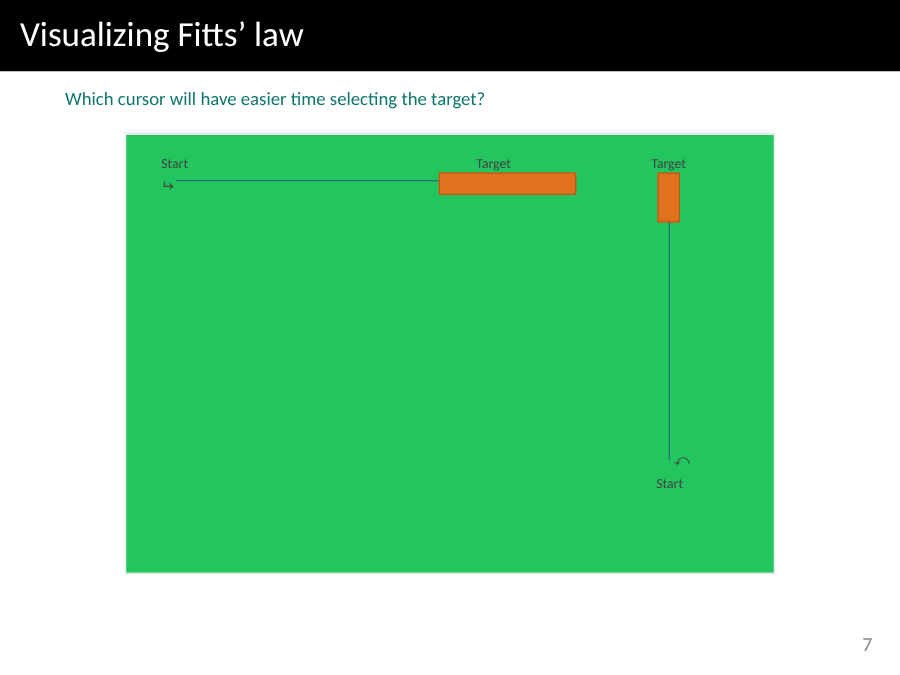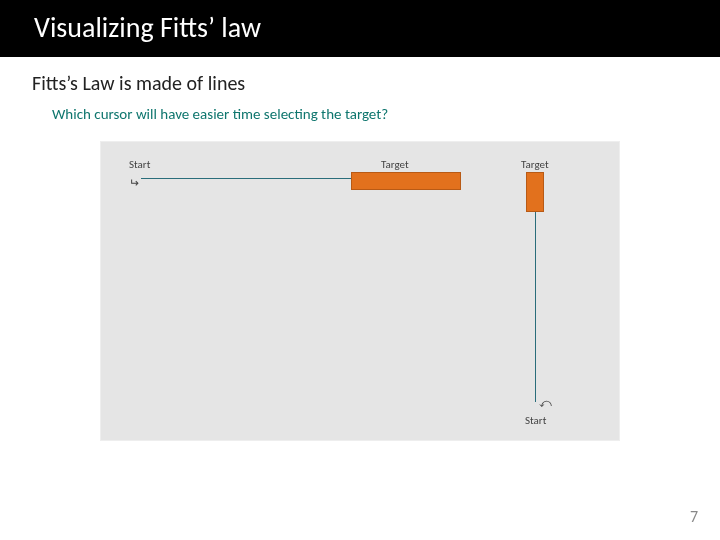--- a/index.html
+++ b/index.html
@@ -7,43 +7,43 @@
     width: 720px;
     height: 540px;
     background: #ffffff;
     font-family: "Segoe UI", "Calibri", Arial, sans-serif;
     position: relative;
     overflow: hidden;
   }
   .title-bar {
     background: #000000;
     color: #ffffff;
-    padding: 10px 18px 12px 34px;
+    padding: 10px 18px 12px 16px;
     font-size: 28px;
     font-weight: 400;
   }
   .content {
     padding: 14px 32px 0 32px;
   }
   .subtitle {
     font-size: 20px;
     color: #222;
     margin-bottom: 10px;
   }
   .question {
     font-size: 15px;
     color: #0f766e;
     margin-left: 20px;
     margin-bottom: 18px;
   }
   .diagram-wrap {
     margin: 0 auto;
     width: 520px;
-    height: 300px;
-    background: #e5e5e5;
+    height: 352px;
+    background: #22c55e;
     border: 1px solid #eee;
     position: relative;
   }
   .label {
     position: absolute;
     font-size: 11px;
     font-family: "Segoe UI", Calibri, Arial, sans-serif;
     color: #444;
   }
   .target-box {
@@ -81,21 +81,20 @@
   }
 </style>
 </head>
 <body>
 
 <div class="title-bar">
   <span>Visualizing Fitts’ law</span>
 </div>
 
 <div class="content">
-  <div class="subtitle">Fitts’s Law is made of lines</div>
   <div class="question">Which cursor will have easier time selecting the target?</div>
 
   <div class="diagram-wrap">
 
     <span class="label" style="left:28px; top:16px;">Start</span>
 
     <span class="cursor1" style="left:28px; top:34px;">↵</span>
 
     <div class="hline" style="left:40px; top:36px; width:210px;"></div>
 

